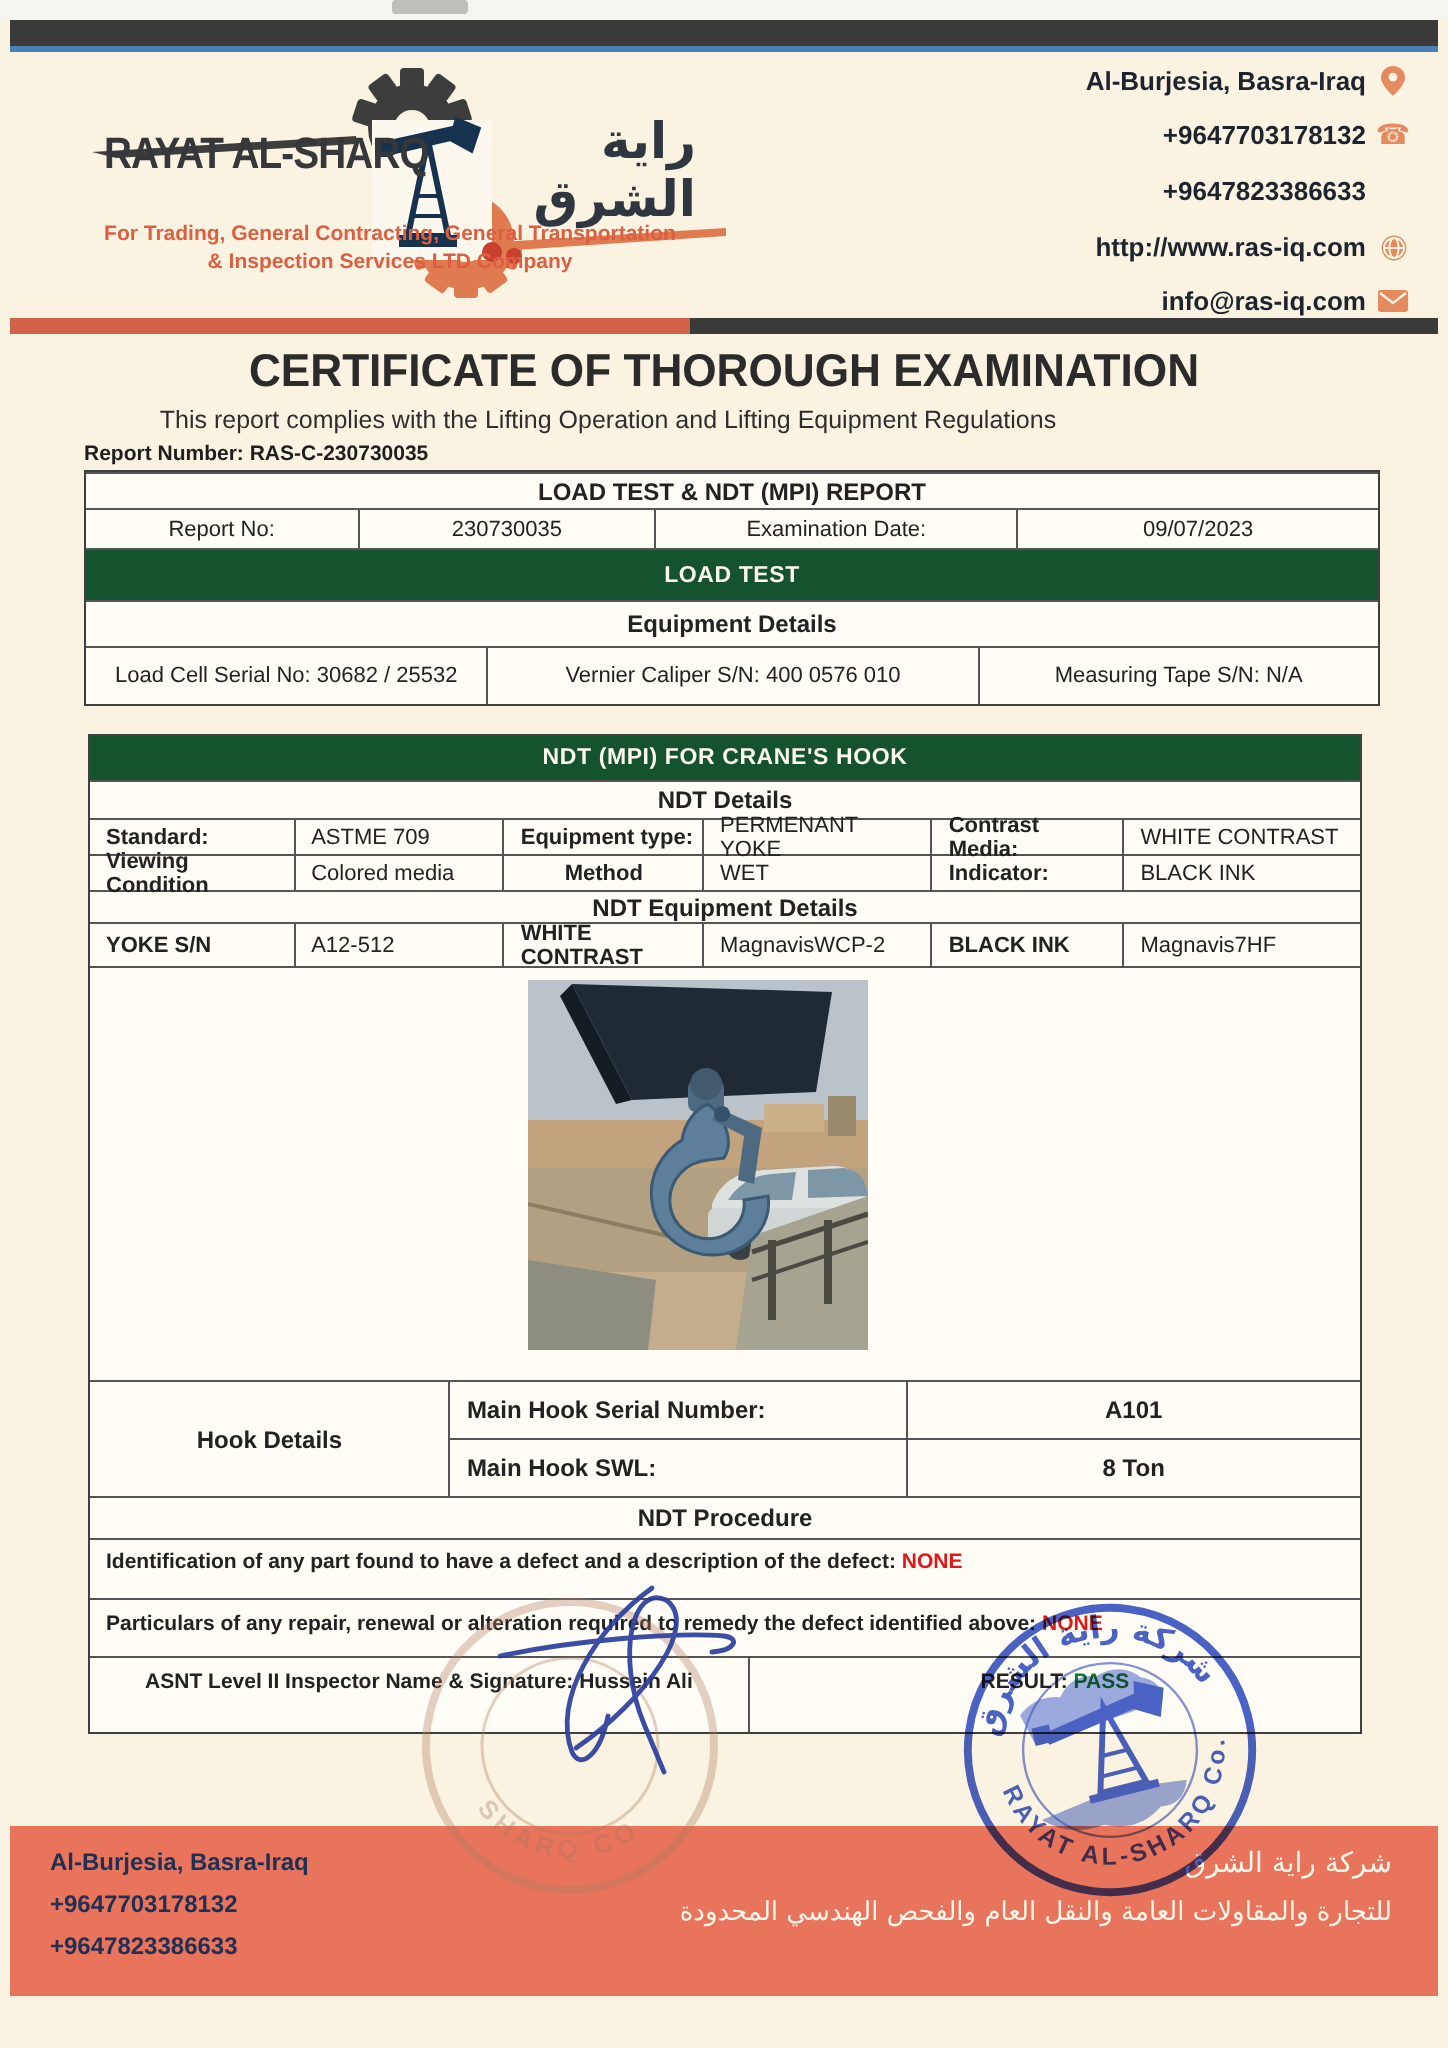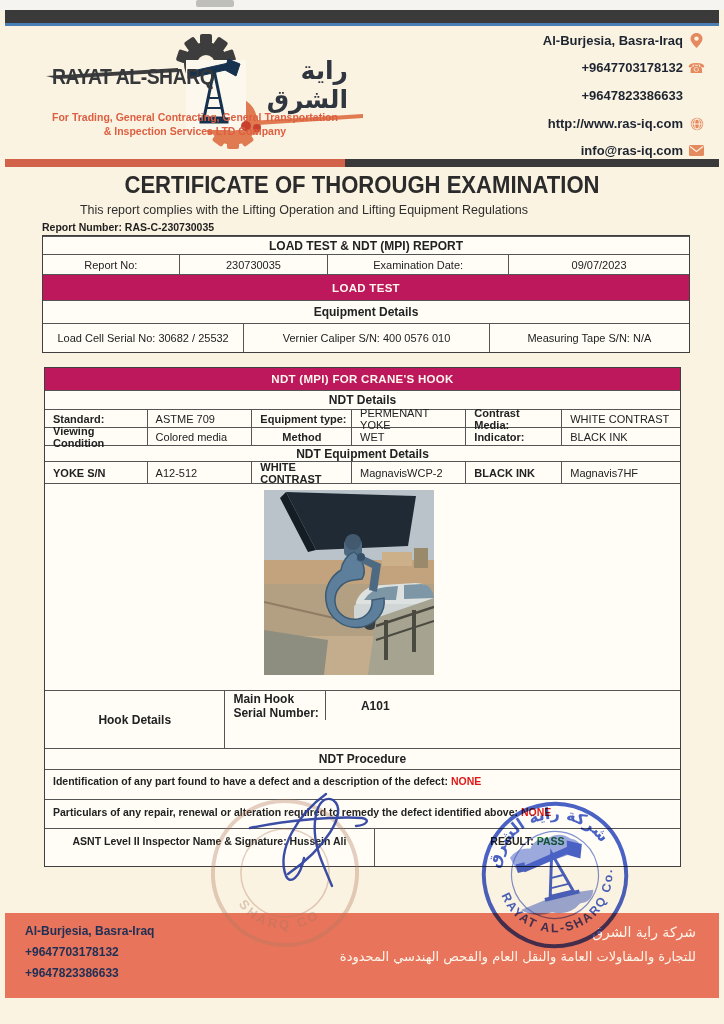--- a/index.html
+++ b/index.html
@@ -34,21 +34,21 @@
 
   
   .tbl{background:#fffdf6;border:1.6px solid #3f3f3f;}
   .trow{display:flex;border-top:1px solid #555;align-items:stretch;}
   .trow:first-child{border-top:none;}
   .tc{border-left:1px solid #555;display:flex;align-items:center;justify-content:center;
       font-size:11px;padding:0 4px;box-sizing:border-box;text-align:center;}
   .tc:first-child{border-left:none;}
   .tc.left{justify-content:flex-start;text-align:left;padding-left:8px;}
   .b{font-weight:bold;}
-  .orange-row{background:#be185d;color:#fdf8ee;font-weight:bold;font-size:11.5px;
+  .orange-row{background:#14532d;color:#fdf8ee;font-weight:bold;font-size:11.5px;
               display:flex;align-items:center;justify-content:center;letter-spacing:.3px;}
   .hdr-row{display:flex;align-items:center;justify-content:center;font-weight:bold;font-size:12px;border-top:1px solid #555;}
   .red{color:#e01818;font-weight:bold;}
   .green{color:#157a36;font-weight:bold;}
 
   .photo-cell{border-top:1px solid #555;position:relative;}
   .stamp{left:476px;top:796px;width:158px;height:158px;transform:rotate(-14deg);opacity:.9;mix-blend-mode:multiply;z-index:6;}
   .signature{left:228px;top:788px;width:170px;height:105px;z-index:5;}
   .watermark{left:200px;top:788px;width:170px;height:170px;transform:rotate(8deg);opacity:.35;z-index:3;}
 
@@ -245,24 +245,28 @@
           <circle cx="89" cy="52" r="8" fill="#42596e"></circle>
           <path d="M90 62 c-6 2 -12 10 -13 18 c-10 6 -17 18 -15 31 c2 17 18 29 36 26 c14 -3 24 -15 22 -29 l-12 2 c1 9 -5 17 -14 19 c-12 2 -22 -6 -23 -17 c-1 -12 8 -21 19 -22 l8 -1 c5 -8 1 -20 -8 -27 z" fill="#5d7f9b" stroke="#3d5a73" stroke-width="1.5"></path>
           <path d="M95 64 l22 10 -4 28 -8 -2 3 -22 -16 -8 z" fill="#4e6a82"></path>
           <circle cx="97" cy="67" r="4" fill="#36506a"></circle>
         </g>
       </svg>
     </div>
 
     <div style="display:flex;border-top:1px solid #555;height:57px;">
       <div class="tc b" style="width:28.3%;font-size:12px;">Hook Details</div>
-      <div style="width:71.7%;display:flex;flex-direction:row;border-left:1px solid #555;">
+      <div style="width:71.7%;display:flex;flex-direction:column;border-left:1px solid #555;">
         <div style="display:flex;height:29px;">
           <div class="tc left b" style="width:50%;font-size:12px;border-left:none;">Main Hook Serial Number:</div>
           <div class="tc b" style="width:50%;font-size:12px;">A101</div>
+        </div>
+        <div style="display:flex;height:28px;border-top:1px solid #555;">
+          <div class="tc left b" style="width:50%;font-size:12px;border-left:none;">Main Hook SWL:</div>
+          <div class="tc b" style="width:50%;font-size:12px;">8 Ton</div>
         </div>
       </div>
     </div>
 
     <div class="hdr-row" style="height:20px;">NDT Procedure</div>
 
 
     <div class="trow" style="height:29px;">
       <div class="tc left" style="width:100%;align-items:flex-start;padding-top:5px;font-size:10.5px;">
         <span class="b">Identification of any part found to have a defect and a description of the defect:</span>&nbsp;

